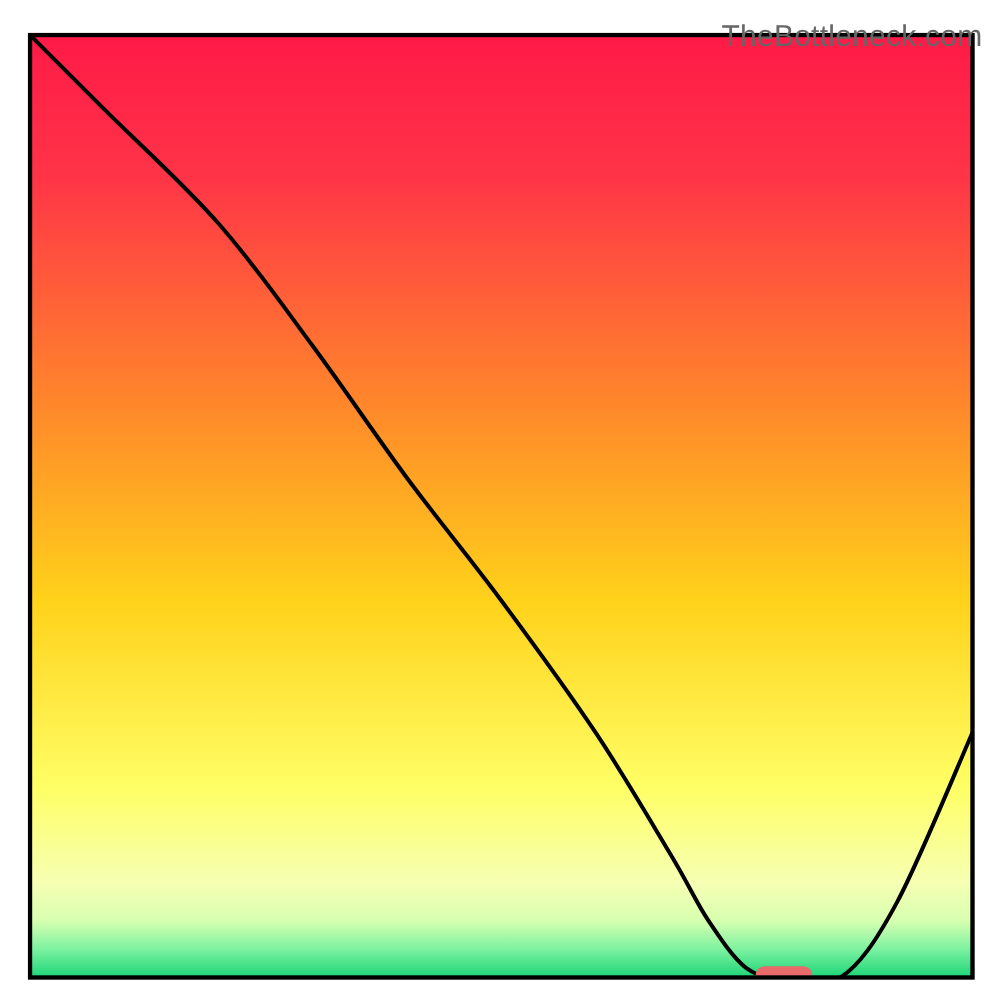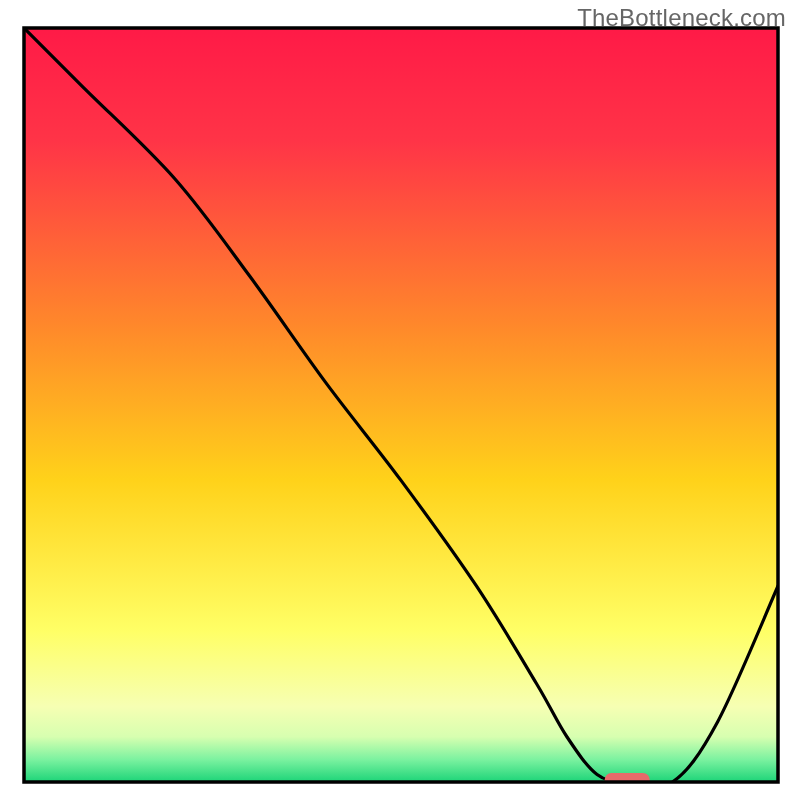--- a/index.html
+++ b/index.html
@@ -11,21 +11,21 @@
     background: #ffffff;
     font-family: Arial, Helvetica, sans-serif;
   }
   .stage {
     position: relative;
     width: 800px;
     height: 800px;
   }
   .watermark {
     position: absolute;
-    top: 4px;
+    top: 16px;
     right: 14px;
     color: #666666;
     font-size: 24px;
     font-weight: 500;
     z-index: 5;
     letter-spacing: 0.2px;
   }
   .plot-wrap {
     position: absolute;
     left: 22px;

